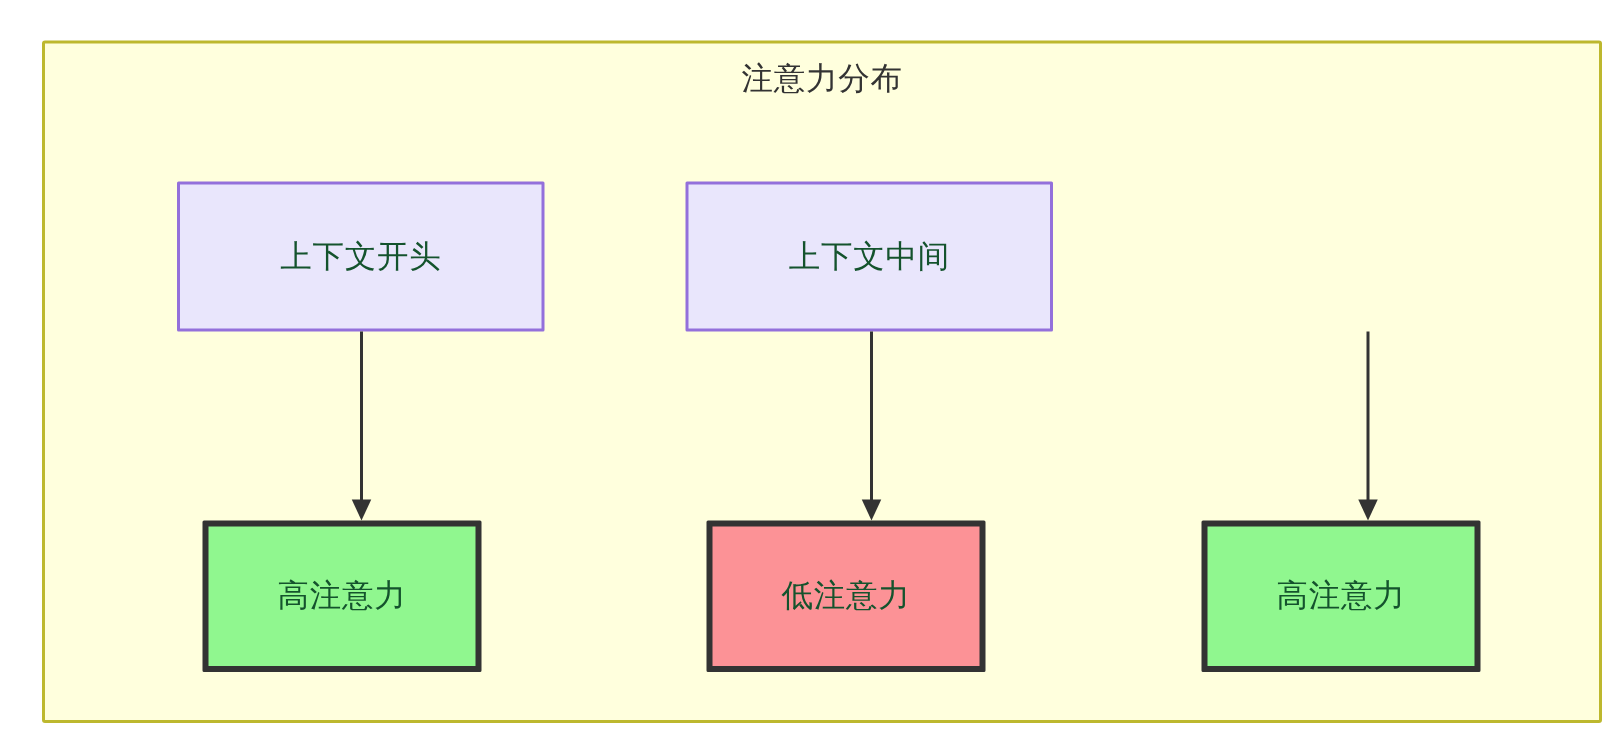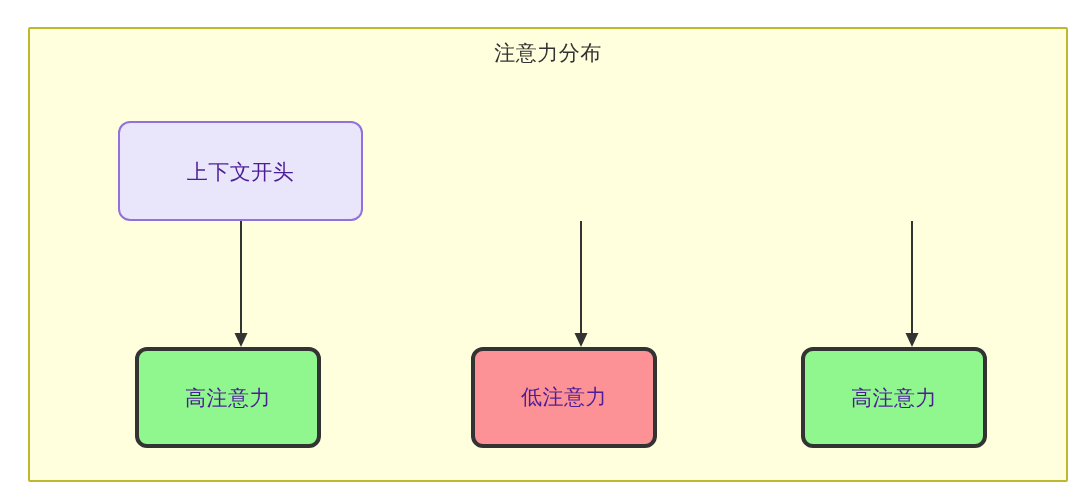--- a/index.html
+++ b/index.html
@@ -47,23 +47,23 @@
   }
 
   
   .node {
     position: absolute;
     box-sizing: border-box;
     display: flex;
     align-items: center;
     justify-content: center;
     font-size: 21px;
-    color: #4c1d95;
+    color: #14532d;
     line-height: 1;
-    border-radius: 12px;
+    border-radius: 1px;
     letter-spacing: 0.5px;
   }
 
   
   .node.context {
     background: #e9e6fc;
     border: 2px solid #9370db;
     width: 245px;
     height: 100px;
     top: 92px;
@@ -75,21 +75,21 @@
   
   .node.attn {
     width: 186px;
     height: 101px;
     top: 318px;
     border: 4px solid #333333;
   }
   .node.attn.high { background: #90f78f; }
   .node.attn.low  { background: #fc9296; }
   .node.attn.a1 { left: 105px; }
-  .node.attn.a2 { left: 441px; font-family: Liberation Serif, serif; }
+  .node.attn.a2 { left: 441px; }
   .node.attn.a3 { left: 771px; }
 
   
   .arrow {
     position: absolute;
     top: 192px;
     width: 14px;
     height: 128px;
     overflow: visible;
   }
@@ -104,20 +104,23 @@
 <div id="canvas">
 
   <div class="subgraph">
 
     <div class="subgraph-title">注意力分布</div>
 
     <div class="node context c1">
       <span>上下文开头</span>
     </div>
 
+    <div class="node context c2">
+      <span>上下文中间</span>
+    </div>
 
 
     <div class="arrow e1">
       <svg width="14" height="128" viewBox="0 0 14 128" xmlns="http://www.w3.org/2000/svg">
         <line x1="7" y1="0" x2="7" y2="114" stroke="#333333" stroke-width="2"></line>
         <polygon points="7,126 0.5,112 13.5,112" fill="#333333"></polygon>
       </svg>
     </div>
 
     <div class="arrow e2">

